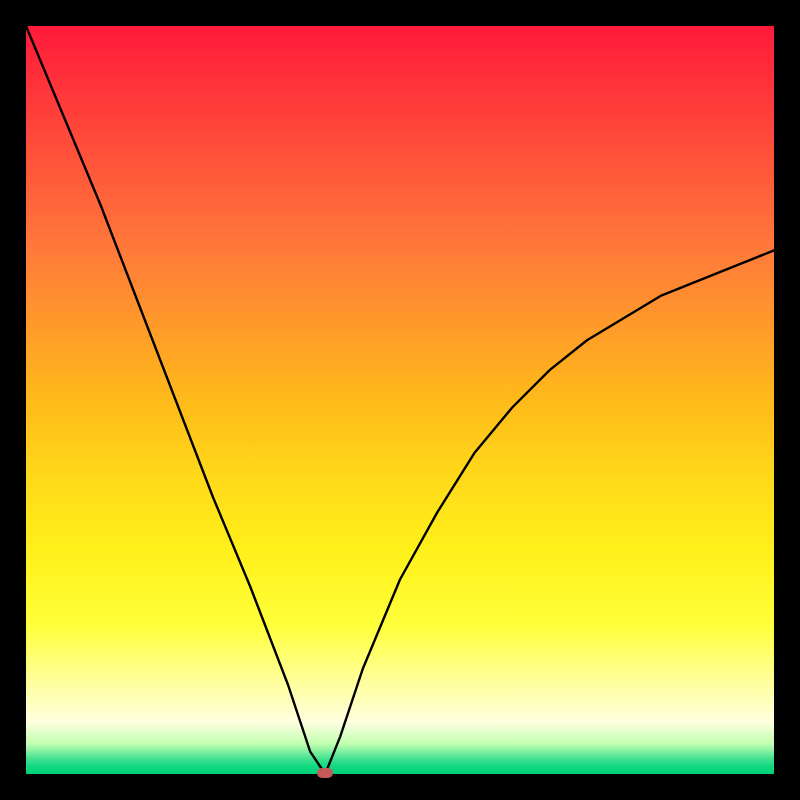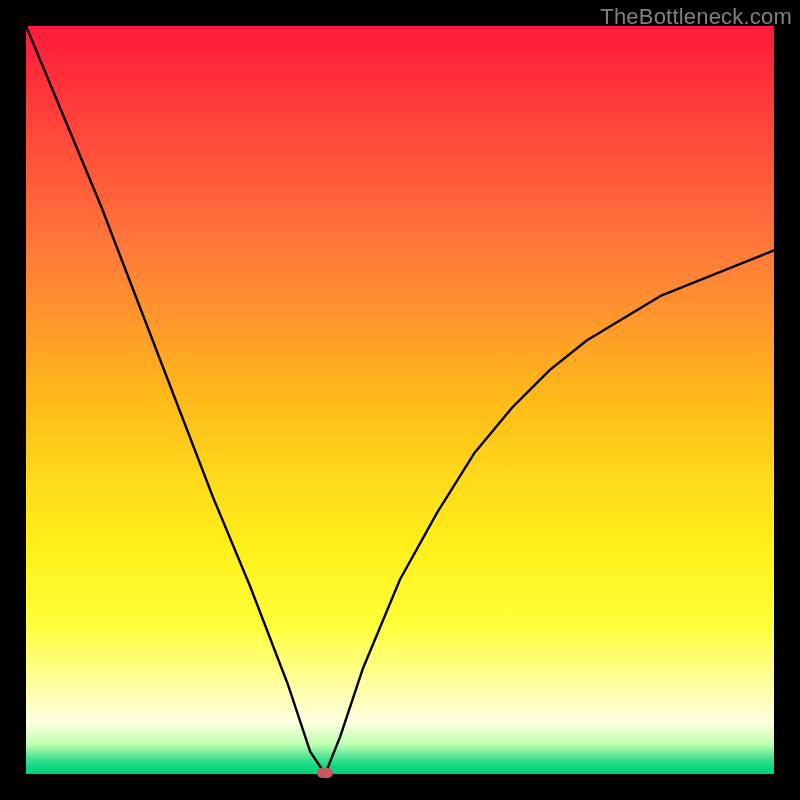--- a/index.html
+++ b/index.html
@@ -63,14 +63,13 @@
 </head>
 <body>
 
 <div class="outer">
   <div class="plot-area">
     <svg class="curve" viewBox="0 0 748 748" preserveAspectRatio="none">
       <path d="M0.0 0.0 L37.4 89.8 L74.8 179.5 L112.2 276.8 L149.6 374.0 L187.0 471.2 L224.4 561.0 L261.8 658.2 L284.2 725.6 L299.2 748.0 L314.2 710.6 L336.6 643.3 L374.0 553.5 L411.4 486.2 L448.8 426.4 L486.2 381.5 L523.6 344.1 L561.0 314.2 L598.4 291.7 L635.8 269.3 L673.2 254.3 L710.6 239.4 L748.0 224.4" id="curve-path" fill="none" stroke="#000" stroke-width="2.4" stroke-linecap="round" stroke-linejoin="round"></path>
     </svg>
     <div class="marker" id="min-marker" style="left: 291.2px; top: 742px; background: rgb(198, 90, 90);"></div>
   </div>
-  <div class="watermark">TheBottleneck.com</div>
 </div>
 
 </body></html>

